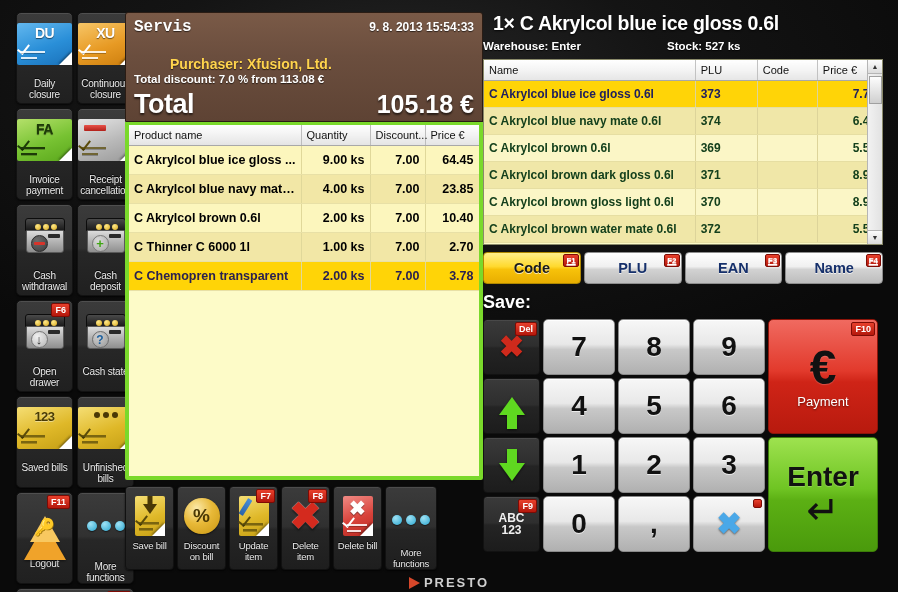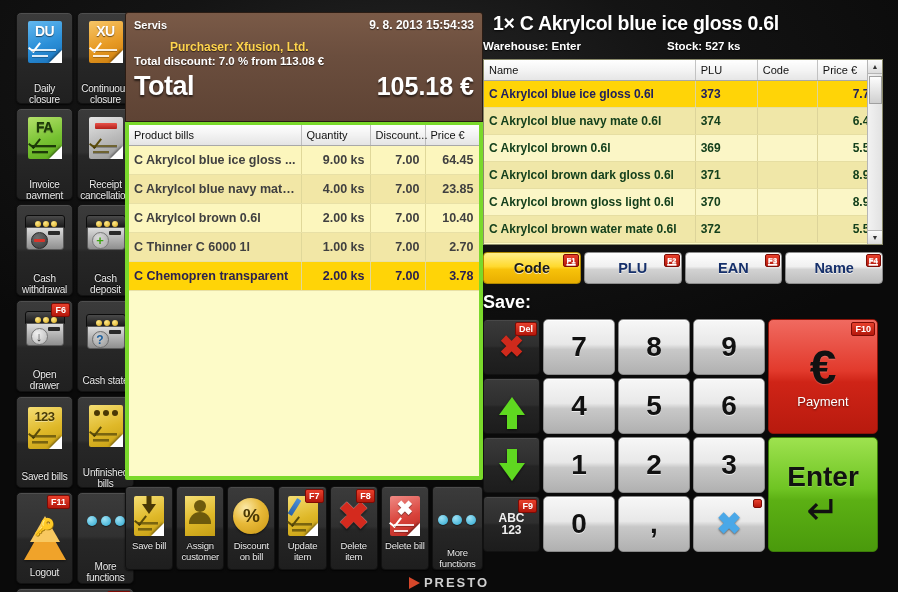--- a/index.html
+++ b/index.html
@@ -35,41 +35,41 @@
     border: 1px solid #121212;
     box-shadow: inset 0 1px 0 rgba(255,255,255,.10), 0 1px 2px rgba(0,0,0,.7);
     display: flex; flex-direction: column;
     align-items: center; justify-content: flex-start;
     padding-top: 8px;
     cursor: pointer;
     overflow: hidden;
   }
   .sbtn .ico { height: 46px; display:flex; align-items:center; justify-content:center; }
   .sbtn .lbl {
-    margin-top: 20px;
+    margin-top: 11px;
     color: #e9e9e9;
     font-size: 10px;
     line-height: 11px;
     text-align: center;
     width: 100%;
     text-shadow: 0 -1px 0 #000;
     letter-spacing: -0.2px;
   }
   .fkey {
     position: absolute; right: 2px; top: 2px;
     background: linear-gradient(180deg,#e8402c,#b4180c);
     color: #fff; font-size: 9px; font-weight: bold;
     padding: 0px 3px; border-radius: 2px;
     border: 1px solid #7d0b04;
     line-height: 12px;
     z-index: 3;
   }
   
   .doc {
-    position: relative; width: 34px; height: 42px;
+    position: relative; width: 55px; height: 42px;
     border-radius: 2px 2px 2px 2px;
   }
   .doc:after { 
     content:''; position:absolute; right:0; bottom:0;
     border-width: 0 0 13px 13px; border-style: solid;
     border-color: transparent transparent #fff transparent;
     filter: drop-shadow(-1px -1px 1px rgba(0,0,0,.4));
   }
   .doc .dtxt {
     position:absolute; top:2px; left:0; right:0;
@@ -175,23 +175,23 @@
   }
   .receipt-head {
     position:relative;
     background: linear-gradient(180deg,#7a5a47 0%,#6b4e3e 40%, #5e4334 100%);
     border:1px solid #2a1c14;
     border-radius: 3px 3px 0 0;
     padding: 5px 8px 2px 8px;
     height: 110px;
   }
   .rh-row1 { display:flex; justify-content:space-between; align-items:baseline; }
-  .rh-servis { color:#fff; font-size:11px; font-weight:bold; text-shadow:0 1px 1px rgba(0,0,0,.6); }
+  .rh-servis { color:#fff; font-size:16px; font-weight:bold; text-shadow:0 1px 1px rgba(0,0,0,.6);font-family:Liberation Mono, monospace; }
   .rh-date { color:#fff; font-size:12px; font-weight:bold; text-shadow:0 1px 1px rgba(0,0,0,.6); }
-  .rh-purch { color:#ffd44d; font-size:12px; font-weight:bold; margin-top:8px; text-shadow:0 1px 1px rgba(0,0,0,.6);padding-left:36px; }
+  .rh-purch { color:#ffd44d; font-size:14px; font-weight:bold; margin-top:20px; text-shadow:0 1px 1px rgba(0,0,0,.6);padding-left:36px; }
   .rh-disc { color:#ffffff; font-size:11.5px; font-weight:bold; margin-top:1px; text-shadow:0 1px 1px rgba(0,0,0,.6); }
   .rh-row2 { display:flex; justify-content:space-between; align-items:baseline; margin-top:4px; }
   .rh-total { color:#fff; font-size:27px; font-weight:bold; text-shadow:0 2px 2px rgba(0,0,0,.6); letter-spacing:-.5px; }
   .rh-amount { color:#fff; font-size:25px; font-weight:bold; text-shadow:0 2px 2px rgba(0,0,0,.6); }
 
   .grid-wrap {
     border: 4px solid #7ad92b;
     border-top: 3px solid #7ad92b;
     background:#fdfbc8;
     height: 358px;
@@ -200,21 +200,21 @@
   }
   table.ptable { width:100%; border-collapse:collapse; table-layout:fixed; }
   table.ptable th {
     background: linear-gradient(180deg,#ffffff 0%,#f2f2f2 50%,#e4e4e4 100%);
     border-right:1px solid #bdbdbd;
     border-bottom:1px solid #a8a8a8;
     font-size:11px; font-weight:normal; color:#111;
     padding:3px 5px; text-align:left; height:20px;
   }
   table.ptable td {
-    font-size:12.5px; font-weight:bold; color:#404040;
+    font-size:12.5px; font-weight:bold; color:#000000;
     padding:5px 5px; height:29px;
     border-right:1px solid #e0d89a;
     border-bottom:1px solid #e8e0a6;
     white-space:nowrap; overflow:hidden; text-overflow:ellipsis;
   }
   tr.rA td { background:#fcf6bd; }
   tr.rB td { background:#f2e7a6; }
   tr.sel td { background:#ffd407; color:#2a2150; }
   td.r { text-align:right; }
 
@@ -648,21 +648,21 @@
     <div class="grid-wrap">
       <table class="ptable">
         <colgroup>
             <col style="width:172px">
             <col style="width:69px">
             <col style="width:55px">
             <col style="width:54px">
           </colgroup>
         <thead>
           <tr>
-            <th>Product bills</th>
+            <th>Product name</th>
             <th>Quantity</th>
             <th>Discount...</th>
             <th>Price €</th>
           </tr>
         </thead>
         <tbody id="receipt-body">
             <tr class="rA">
               <td class="">C Akrylcol blue ice gloss ...</td>
               <td class="r">9.00 ks</td>
               <td class="r">7.00</td>
@@ -707,29 +707,20 @@
               <span class="arrow-dn" style="top:6px"></span>
           </span>
           <span class="chk" style="top:17px"></span>
             <span class="line l2" style="top:26px;width:20px"></span>
             <span class="line l3" style="top:32px;width:14px"></span>
         </span>
       </span>
       <span class="lbl">Save bill</span>
     </div>
 
-    <div class="bbtn">
-      <span class="ico">
-        <span class="person" style="width:30px;height:40px">
-          <span class="head"></span><span class="bodyp"></span>
-          <span class="chk" style="top:22px;left:2px"></span><span class="line l2" style="top:30px;width:20px;background:rgba(90,75,10,.75)"></span>
-        </span>
-      </span>
-      <span class="lbl">Assign<br>customer</span>
-    </div>
 
     <div class="bbtn">
       <span class="ico">
           <span class="pct">%</span>
         </span>
       <span class="lbl">Discount<br>on bill</span>
     </div>
 
     <div class="bbtn">
       <span class="fkey">F7</span>

